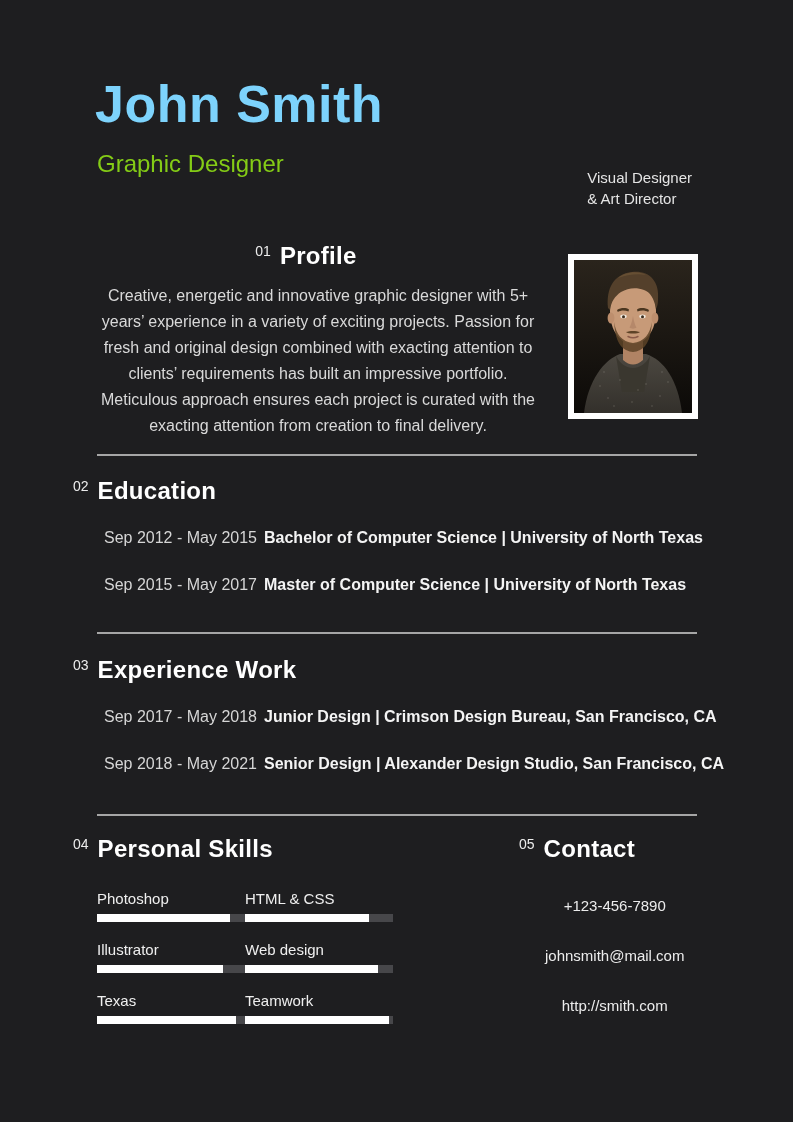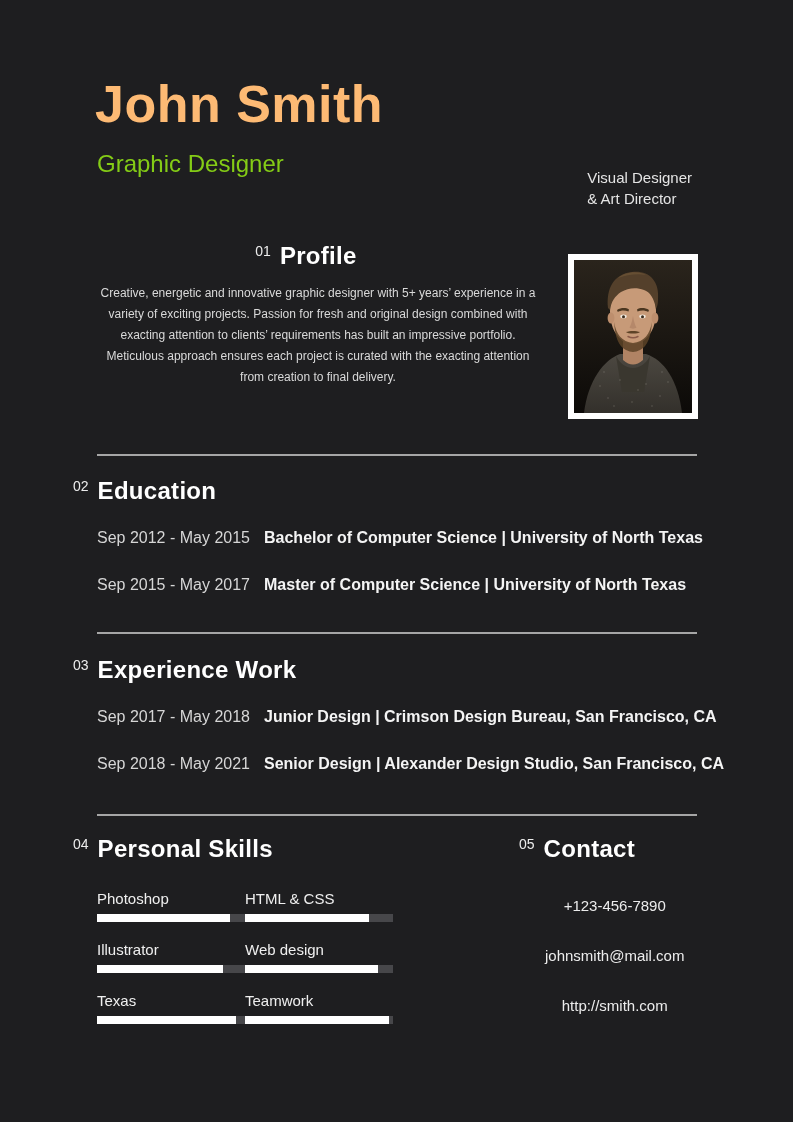--- a/index.html
+++ b/index.html
@@ -8,21 +8,21 @@
     background: #1e1e20;
     font-family: "Liberation Sans", "DejaVu Sans", sans-serif;
     position: relative; overflow: hidden;
     color: #ffffff;
   }
   .abs { position: absolute; }
 
   .name {
     left: 95px; top: 74px;
     font-size: 52px; font-weight: 700; letter-spacing: 0.5px;
-    color: #fdba74;
+    color: #7dd3fc;
   }
   .subtitle {
     left: 97px; top: 150px;
     font-size: 24px; font-weight: 400; color: #84cc16;
   }
   .role-note {
     right: 101px; top: 167px;
     font-size: 15px; line-height: 21px; color: #e4e4e4;
   }
   .role-note span { display: block; }
@@ -30,37 +30,37 @@
   .sec-head { white-space: nowrap; }
   .sec-num {
     display: inline-block; font-size: 14px; color: #ececec;
     transform: translateY(-8px); margin-right: 9px; font-weight: 400;
   }
   .sec-title { font-size: 24px; font-weight: 700; color: #ffffff; letter-spacing: 0.3px; }
 
   .profile-block { left: 73px; top: 242px; text-align: center; }
   .profile-text {
     margin: 13px 0 0 24px; width: 442px;
-    font-size: 12px; line-height: 21px; color: #d9d9d9;
+    font-size: 16px; line-height: 26px; color: #d9d9d9;
   }
 
   .photo-frame {
     left: 568px; top: 254px;
     width: 118px; height: 153px;
     border: 6px solid #ffffff; background: #141210;
   }
   .photo-frame svg { display: block; }
 
   .divider { left: 97px; width: 600px; height: 2px; background: #a6a6a6; }
   .d1 { top: 454px; } .d2 { top: 632px; } .d3 { top: 814px; }
 
   .edu-block { left: 73px; top: 477px; }
   .exp-block { left: 73px; top: 656px; }
   .rows { margin: 24px 0 0 24px; }
-  .row { display: flex; margin-bottom: 29px; font-size: 16px; }
+  .row { display: flex; margin-bottom: 29px; font-size: 16px; text-align: center; }
   .row-date { width: 167px; flex: 0 0 167px; color: #d6d6d6; font-weight: 400; }
   .row-detail { color: #f4f4f4; font-weight: 700; white-space: nowrap; }
 
   .skills-block { left: 73px; top: 835px; }
   .skills-cols { display: flex; margin: 27px 0 0 24px; }
   .skills-col { width: 148px; }
   .skill-item { margin-bottom: 19px; }
   .skill-label { font-size: 15px; color: #efefef; margin-bottom: 7px; font-weight: 400; white-space: nowrap; }
   .skill-bar { width: 148px; height: 8px; background: #47474a; }
   .skill-fill { height: 100%; background: #ffffff; }

